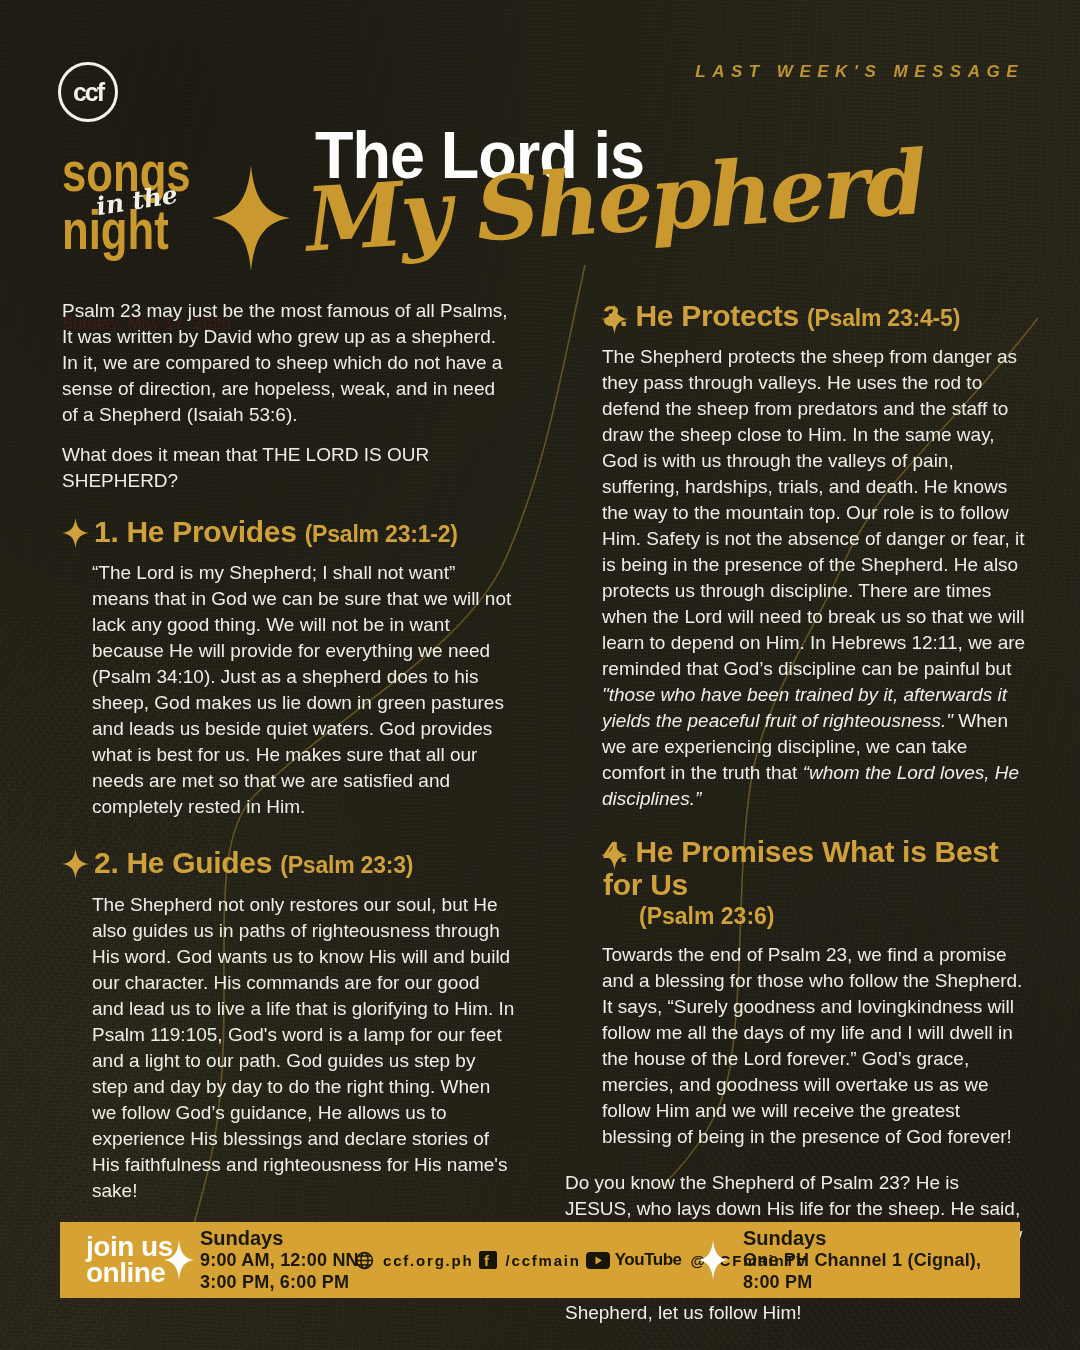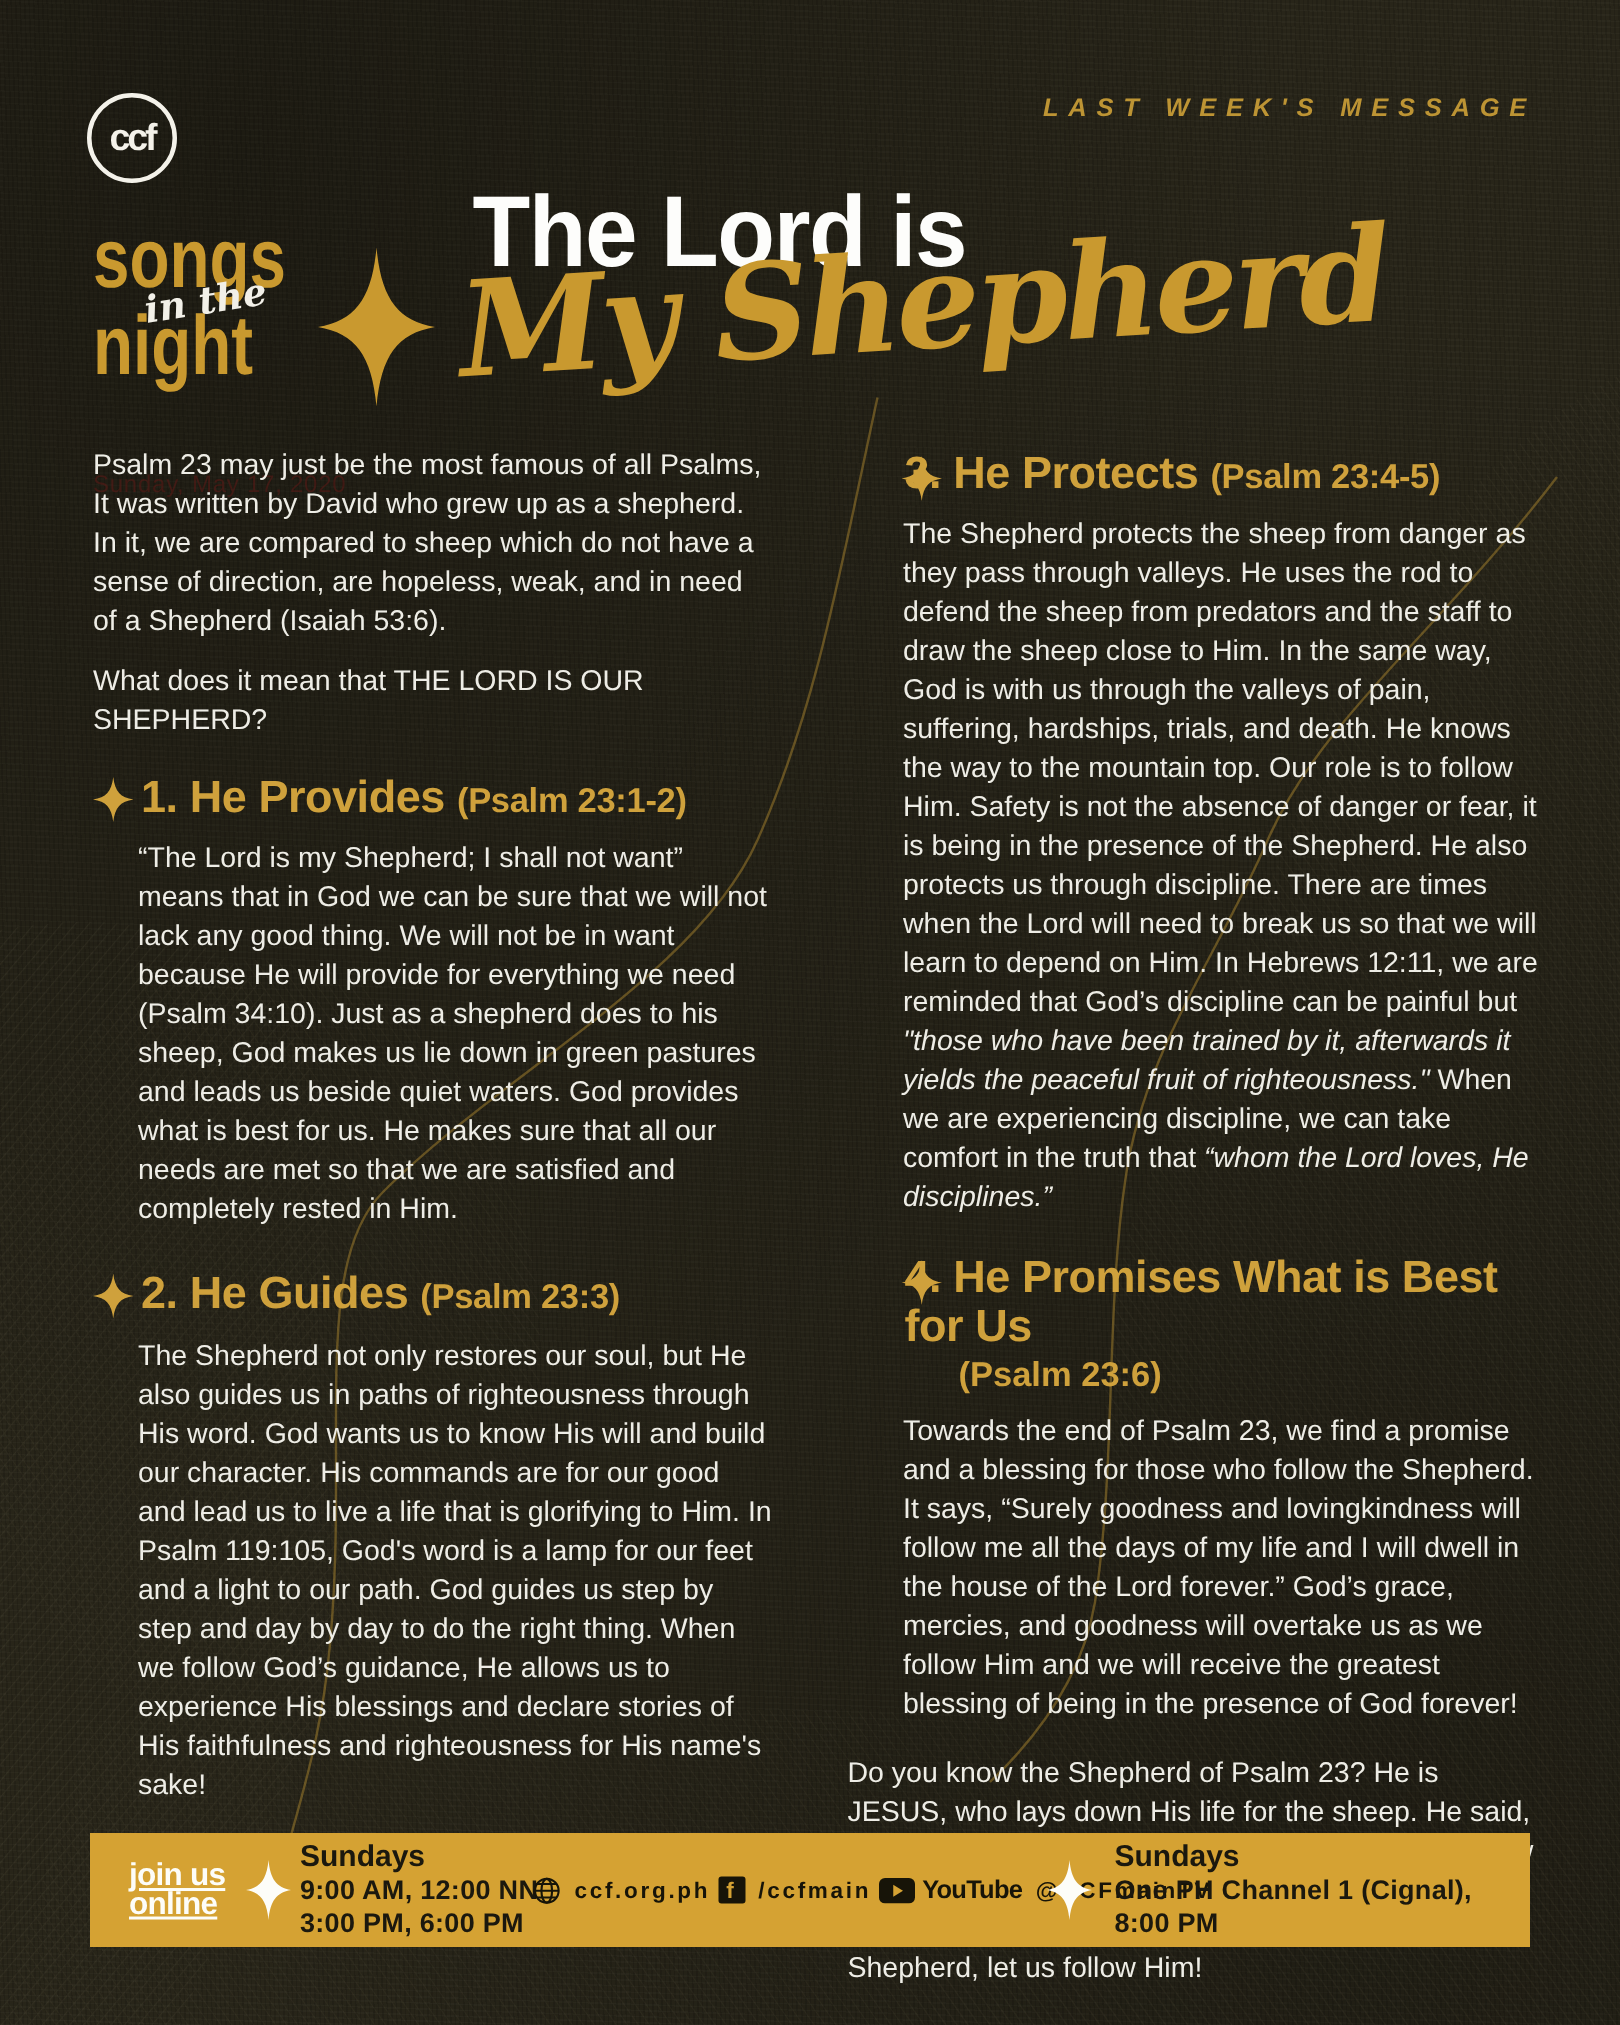--- a/index.html
+++ b/index.html
@@ -76,22 +76,22 @@
   .col-right .sec-body{margin-left:29px;width:424px;}
   .it{font-style:italic;}
   .closing{margin-left:20px;width:462px;margin-top:20px;}
 
   
   .banner{
     left:60px;top:1222px;width:960px;height:76px;background:#d5a233;z-index:2;position:absolute;
   }
   .bitem{position:absolute;}
   .join{
-    color:#fdfdf8;font-weight:800;font-size:21px;line-height:.92;letter-spacing:-.5px;
-    transform:scaleX(.72);transform-origin:left center;white-space:nowrap;text-decoration:underline;
+    color:#fdfdf8;font-weight:800;font-size:28px;line-height:.92;letter-spacing:-.5px;
+    transform:scaleX(.72);transform-origin:left center;white-space:nowrap;
   }
   .join-online{left:26px;top:50%;transform:translateY(-50%);}
   .join-tv{left:505px;top:50%;transform:translateY(-50%);}
   .star-banner{top:50%;transform:translateY(-50%);}
   .sb1{left:104px;}.sb2{left:638px;}
   .sched{color:#1b180e;font-size:18px;line-height:22px;font-weight:600;letter-spacing:.2px;}
   .sched .day{font-size:20px;font-weight:800;letter-spacing:0;}
   .sched1{left:140px;top:50%;transform:translateY(-50%);}
   .sched2{left:683px;top:50%;transform:translateY(-50%);}
   .bold{font-weight:800;}

